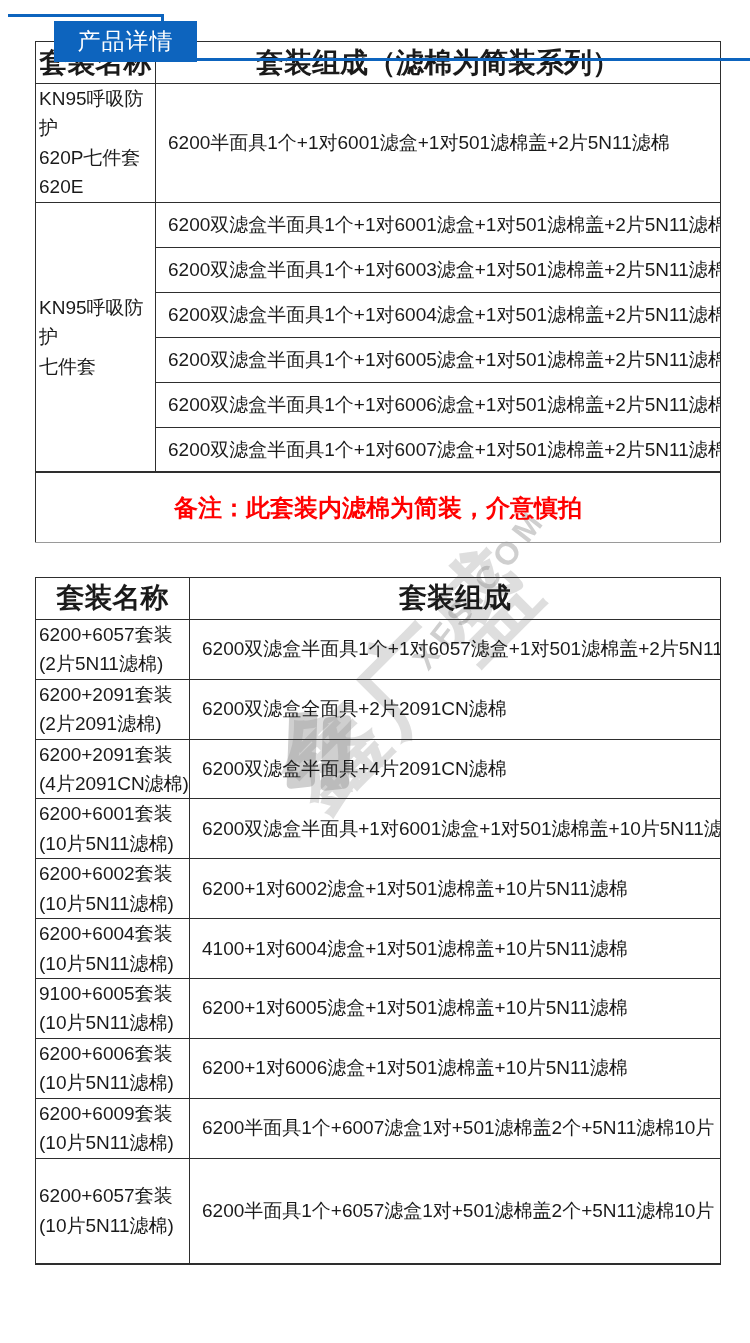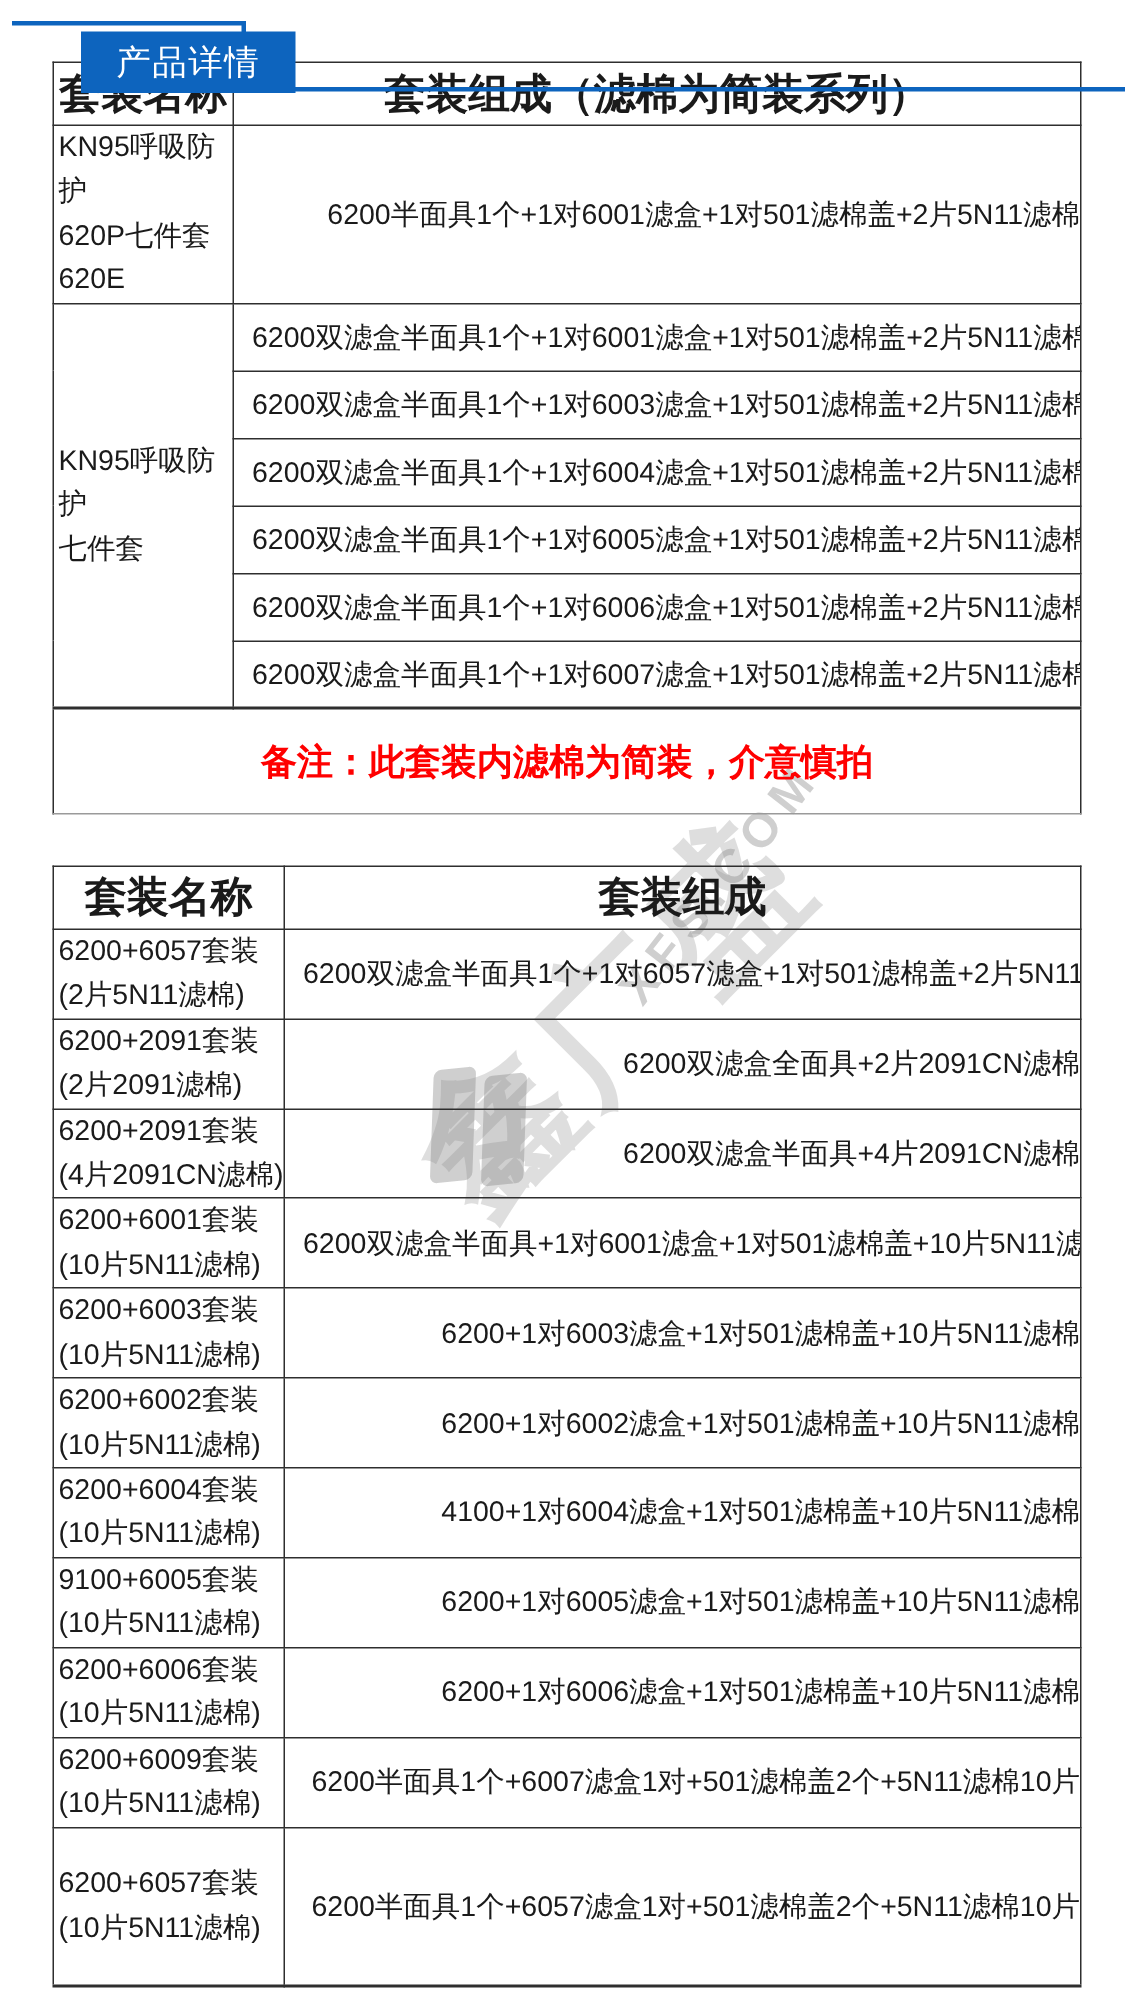--- a/index.html
+++ b/index.html
@@ -38,21 +38,21 @@
   .wm-block2 { left:112px; top:246px; width:28px; height:74px; transform:skewX(-8deg) rotate(-6deg); }
 
   
   table {
     border-collapse:collapse; table-layout:fixed; width:686px;
     margin-left:35px; position:relative; z-index:1; background:transparent;
   }
   th, td { border:1px solid #2e2e2e; vertical-align:middle; }
   th { font-size:28px; font-weight:700; text-align:center; height:42px; }
   td.comp-cell {
-    font-size:19px; text-align:right; padding-left:12px;
+    font-size:19px; text-align:left; padding-left:12px;
     white-space:nowrap; overflow:hidden;
   }
   td.name-cell {
     font-size:19px; text-align:left; padding-left:3px;
     white-space:pre-line; line-height:1.55;margin-left:43px;
   }
 
   
   .t1 { margin-top:41px; }
   .t1 .col-name { width:120px; }
@@ -156,25 +156,20 @@
         <td class="name-cell">6200+2091套装
 (4片2091CN滤棉)</td>
         <td class="comp-cell">6200双滤盒半面具+4片2091CN滤棉</td>
       </tr>
       <tr class="data-row">
         <td class="name-cell">6200+6001套装
 (10片5N11滤棉)</td>
         <td class="comp-cell">6200双滤盒半面具+1对6001滤盒+1对501滤棉盖+10片5N11滤棉</td>
       </tr>
       <tr class="data-row">
-        <td class="name-cell">6200+6003套装
-(10片5N11滤棉)</td>
-        <td class="comp-cell">6200+1对6003滤盒+1对501滤棉盖+10片5N11滤棉</td>
-      </tr>
-      <tr class="data-row">
         <td class="name-cell">6200+6002套装
 (10片5N11滤棉)</td>
         <td class="comp-cell">6200+1对6002滤盒+1对501滤棉盖+10片5N11滤棉</td>
       </tr>
       <tr class="data-row">
         <td class="name-cell">6200+6004套装
 (10片5N11滤棉)</td>
         <td class="comp-cell">4100+1对6004滤盒+1对501滤棉盖+10片5N11滤棉</td>
       </tr>
       <tr class="data-row">

